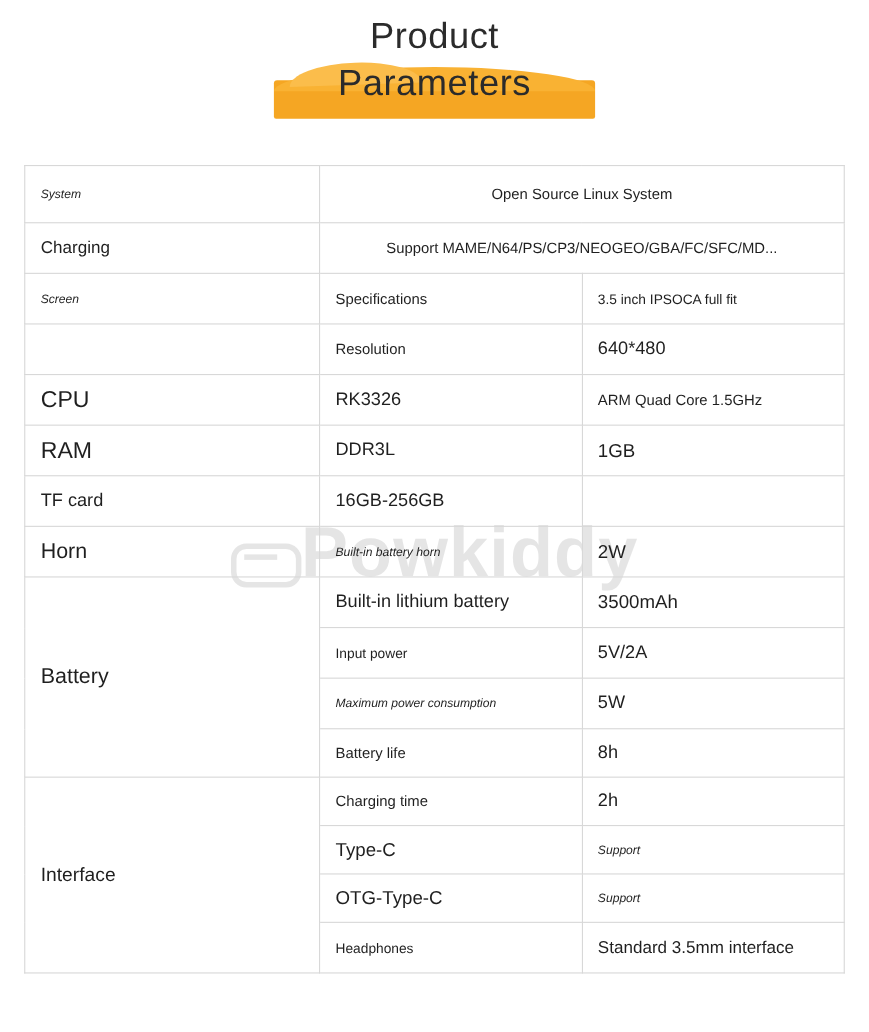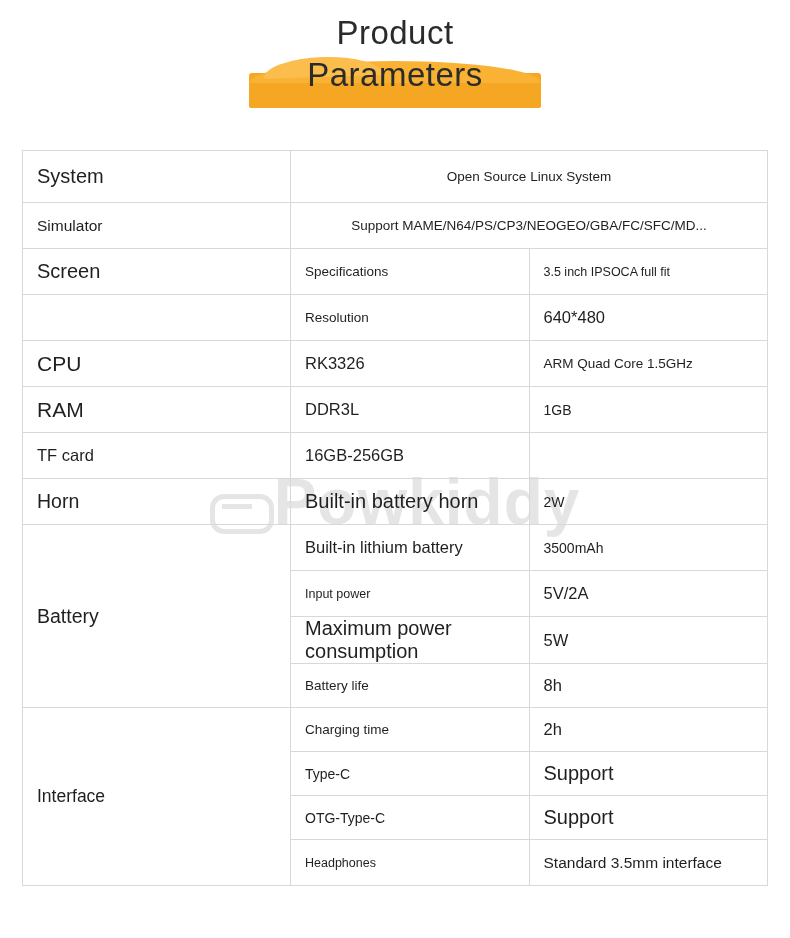--- a/index.html
+++ b/index.html
@@ -131,24 +131,24 @@
     padding: 0 14px;
     background: transparent;
     color: #1f1f1f;
     font-weight: normal;
   }
   .c1 { width: 148px; }
   .c2 { width: 286px; }
   .c3 { width: 312px; }
   .fs-12 { font-size: 12.5px; }
   .fs-13 { font-size: 13.5px; }
-  .fs-14 { font-size: 20px; }
+  .fs-14 { font-size: 11px; font-style: italic; }
   .fs-15 { font-size: 15.5px; }
   .fs-16 { font-size: 16.5px; }
-  .fs-17 { font-size: 14px; }
+  .fs-17 { font-size: 17px; }
   .fs-19 { font-size: 19.5px; }
   .fs-21 { font-size: 21px; }
   .center { text-align: center; }
 </style>
 </head>
 <body>
 
 <div class="header">
   <div class="swoosh"></div>
   <div class="title-wrap">
@@ -164,21 +164,21 @@
 <div class="table-wrap">
   <table class="spec">
 
     <tbody>
         <tr style="height: 52px;">
       <td class="c1 fs-14">System</td>
       <td class="c2 fs-13 center" colspan="2">Open Source Linux System</td>
     </tr>
 
     <tr style="height: 46px;">
-      <td class="c1 fs-15">Simulator</td>
+      <td class="c1 fs-15">Charging</td>
       <td class="c2 fs-13 center" colspan="2">Support MAME/N64/PS/CP3/NEOGEO/GBA/FC/SFC/MD...</td>
     </tr>
 
     <tr style="height: 46px;">
       <td class="c1 fs-14">Screen</td>
       <td class="c2 fs-13">Specifications</td>
       <td class="c3 fs-12">3.5 inch IPSOCA full fit</td>
     </tr>
 
     <tr style="height: 46px; padding-left: 44px;">

